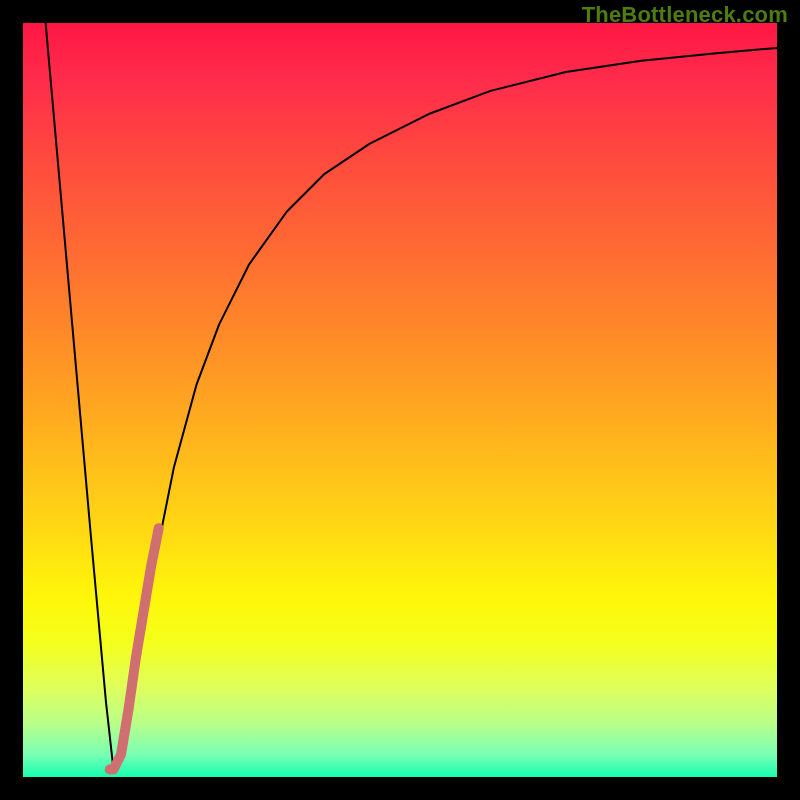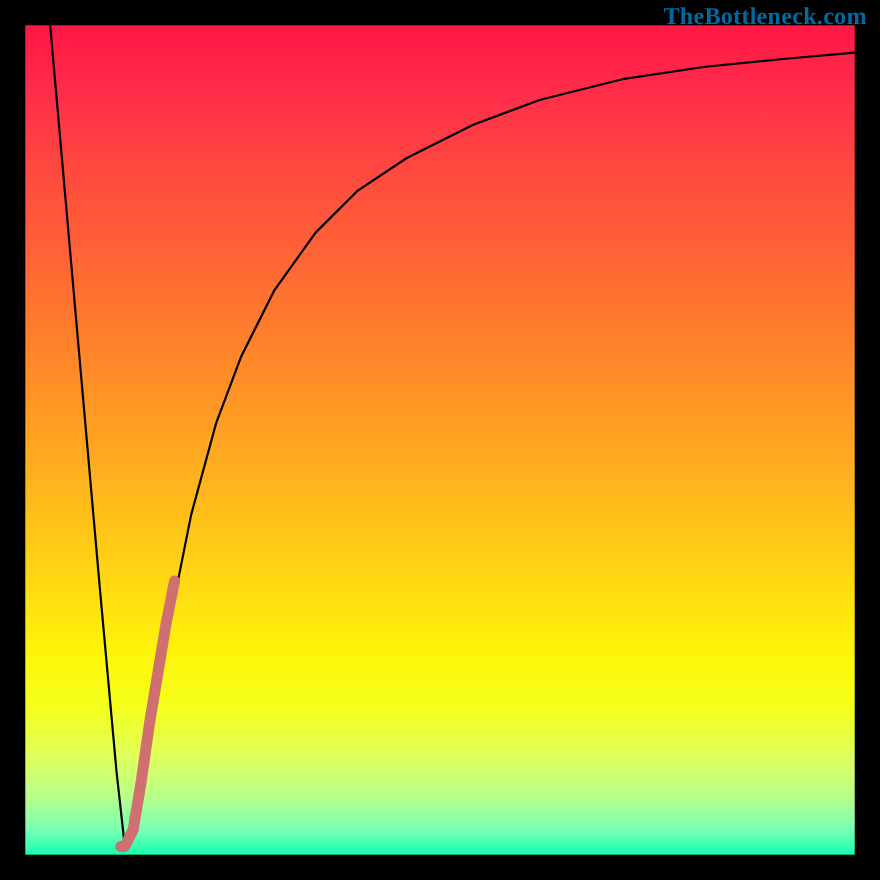--- a/index.html
+++ b/index.html
@@ -29,24 +29,24 @@
       #e0ff5a 88%,
       #b8ff8a 93%,
       #7affb4 97%,
       #14ffb0 100%
     );
   }
   .watermark {
     position: absolute;
     top: 2px;
     right: 12px;
-    font-family: Liberation Serif, serif;
+    font-family: Liberation Sans, sans-serif;
     font-size: 22px;
     font-weight: 600;
-    color: #0369a1;
+    color: #4d7c0f;
     letter-spacing: 0.2px;
     user-select: none;
   }
   svg { position: absolute; top: 0; left: 0; }
 </style>
 </head>
 <body>
 
 <div class="frame">
   <div class="plot-area"></div>

